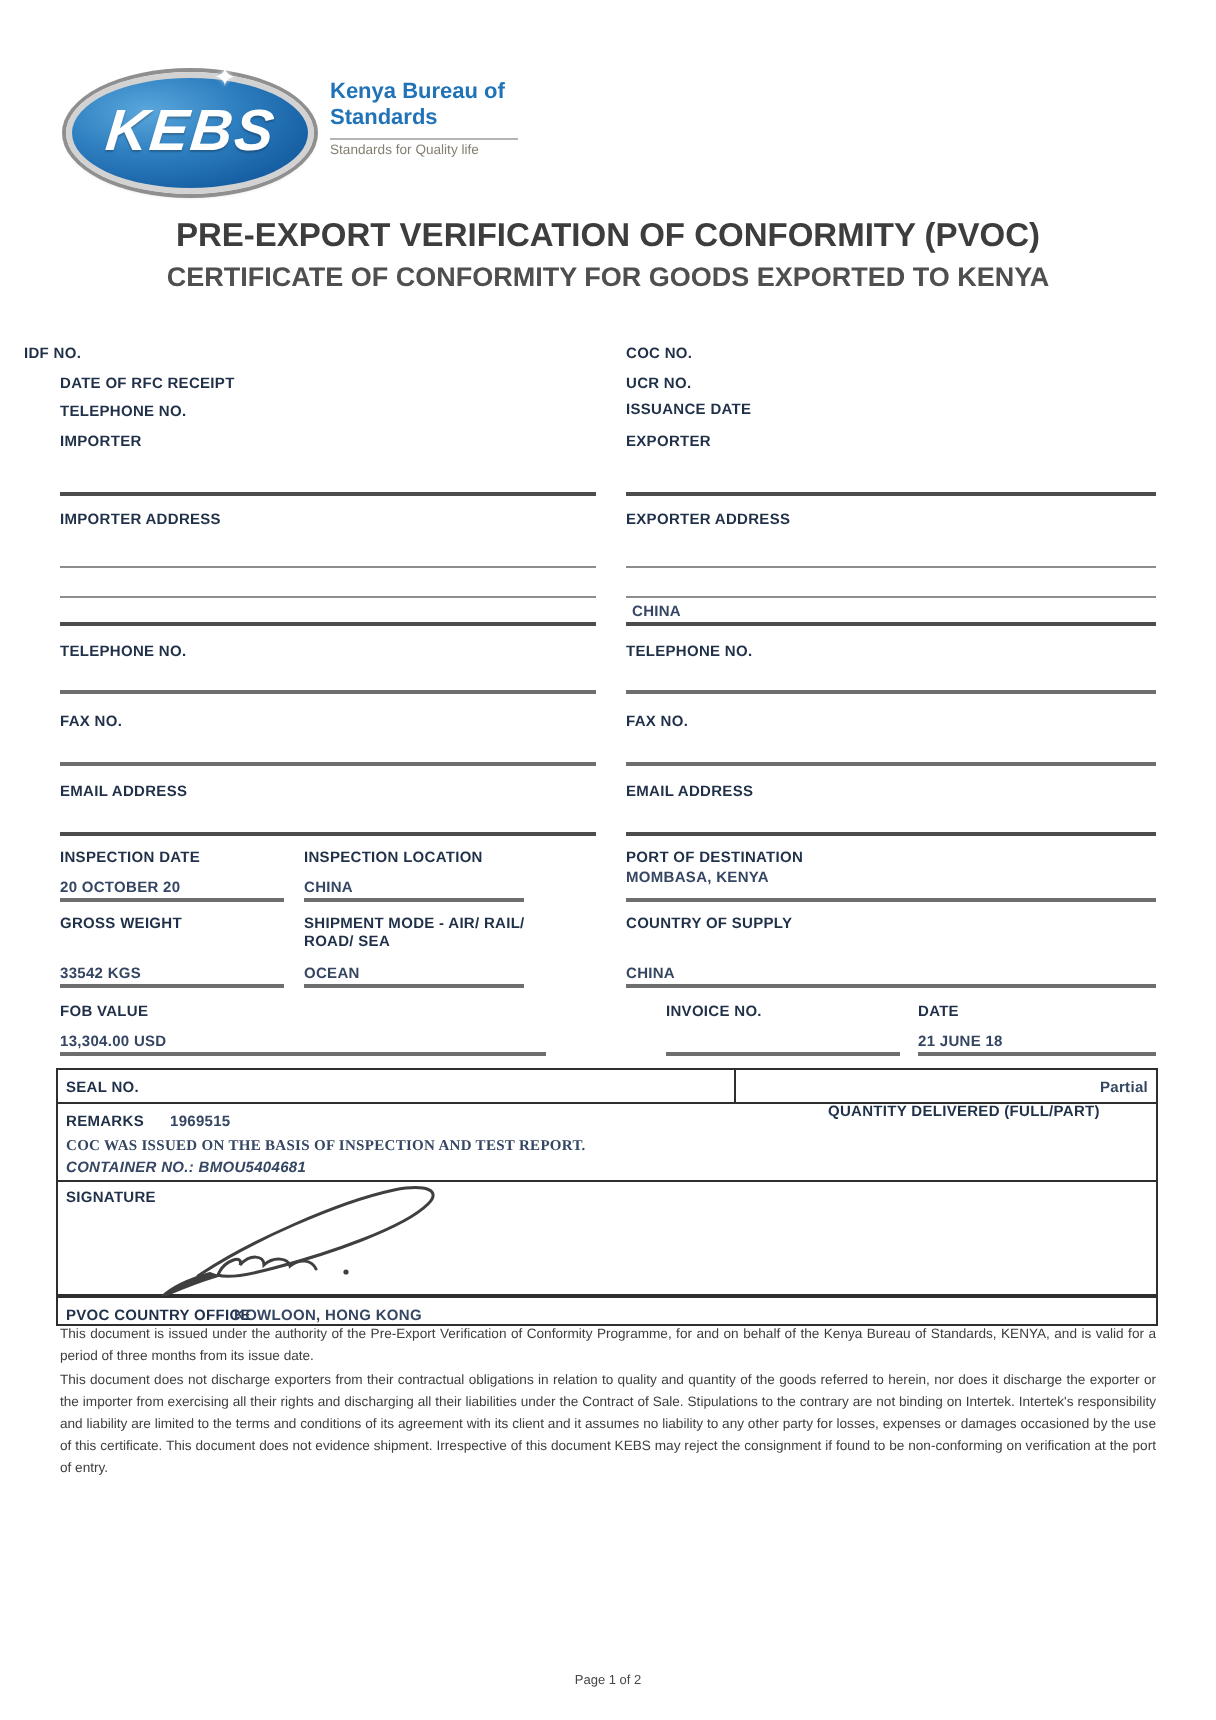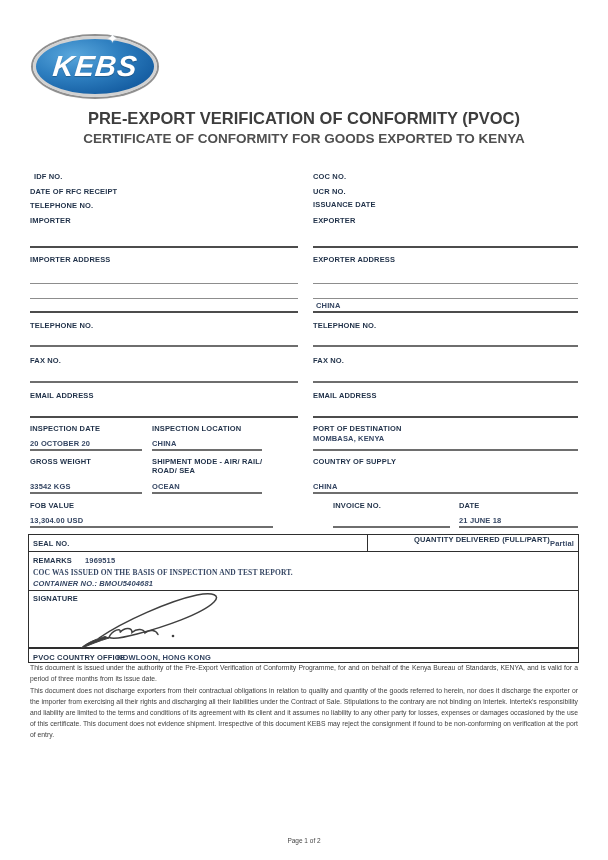--- a/index.html
+++ b/index.html
@@ -41,26 +41,31 @@
   svg .sig { stroke:#3f3f3f; stroke-width:1.5; fill:none; stroke-linecap:round; }
 </style>
 </head>
 <body>
 
 <div class="abs" style="left:33px; top:36px; width:320px; height:60px;">
   <div class="logo-ellipse abs" style="left:0; top:0;">
     <span class="logo-acronym">KEBS</span>
   </div>
   <div class="abs logo-sparkle" style="left:74px; top:-5px;">✦</div>
+  <div class="abs" style="left:132px; top:4px;">
+    <div class="org-name">Kenya Bureau of</div>
+    <div class="org-name">Standards</div>
+    <div class="tagline">Standards for Quality life</div>
+  </div>
 </div>
 
 <div class="abs doc-title" style="top:109px;">PRE-EXPORT VERIFICATION OF CONFORMITY (PVOC)</div>
 <div class="abs doc-subtitle" style="top:131px;">CERTIFICATE OF CONFORMITY FOR GOODS EXPORTED TO KENYA</div>
 
-<span class="abs lbl" style="left:34px; top:172px;">IDF NO.</span>
+<span class="abs lbl" style="left:12px; top:172px;">IDF NO.</span>
 <span class="abs lbl" style="left:30px; top:187px;">DATE OF RFC RECEIPT</span>
 <span class="abs lbl" style="left:30px; top:201px;">TELEPHONE NO.</span>
 <span class="abs lbl" style="left:30px; top:216px;">IMPORTER</span>
 
 <span class="abs lbl" style="left:313px; top:172px;">COC NO.</span>
 <span class="abs lbl" style="left:313px; top:187px;">UCR NO.</span>
 <span class="abs lbl" style="left:313px; top:200px;">ISSUANCE DATE</span>
 <span class="abs lbl" style="left:313px; top:216px;">EXPORTER</span>
 
 <div class="abs lnk" style="left:30px; top:246px; width:268px;"></div>
@@ -131,21 +136,21 @@
 
 <div class="abs box" style="left:28px; top:534px; width:549px; height:127px;">
 
   <div class="abs" style="left:0; top:16px; width:549px; height:1px; background:#2e2e2e;"></div>
   <div class="abs" style="left:338px; top:0; width:1px; height:16px; background:#2e2e2e;"></div>
   <div class="abs" style="left:0; top:55px; width:549px; height:1px; background:#2e2e2e;"></div>
   <div class="abs" style="left:0; top:112px; width:549px; height:2px; background:#2e2e2e;"></div>
 
   <span class="abs lbl" style="left:4px; top:4px;">SEAL NO.</span>
   <span class="abs val" style="left:56px; top:4px;margin-top:17px;">1969515</span>
-  <span class="abs lbl" style="left:344px; top:0;padding-left:41px;">QUANTITY DELIVERED (FULL/PART)</span>
+  <span class="abs lbl" style="left:344px; top:16px;padding-left:41px;">QUANTITY DELIVERED (FULL/PART)</span>
   <span class="abs val" style="right:4px; top:4px;">Partial</span>
 
   <span class="abs lbl" style="left:4px; top:21px;">REMARKS</span>
   <span class="abs val" style="left:4px; top:33px;font-family:Liberation Serif, serif;">COC WAS ISSUED ON THE BASIS OF INSPECTION AND TEST REPORT.</span>
   <span class="abs val" style="left:4px; top:44px;font-style:italic;">CONTAINER NO.: BMOU5404681</span>
 
   <span class="abs lbl" style="left:4px; top:59px;">SIGNATURE</span>
   <svg class="abs" style="left:40px; top:55px;" width="190" height="58" viewBox="0 0 190 58">
     <path class="sig" d="M30,48 C55,31 100,11 128,5 C144,2 152,5 145,12 C133,24 95,37 68,44 C55,47.5 44,49 40,47.5"></path>
     <path class="sig" d="M40,47.5 C43,40 53,37 51,42.5 C56,37 63,37.5 63,42.5 C68,38 75,39 76,43 C81,39 87,40 89,44.5"></path>

